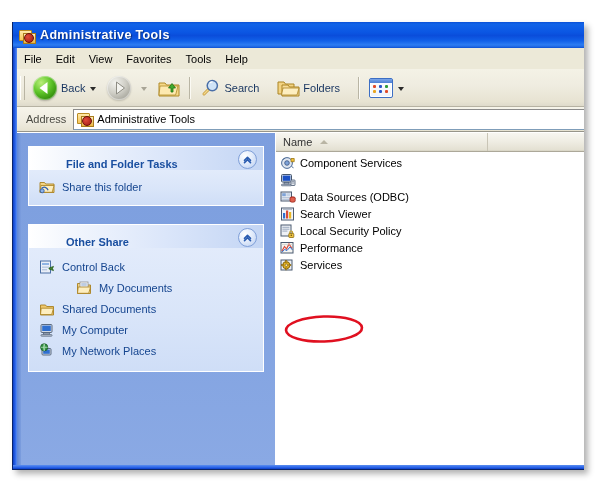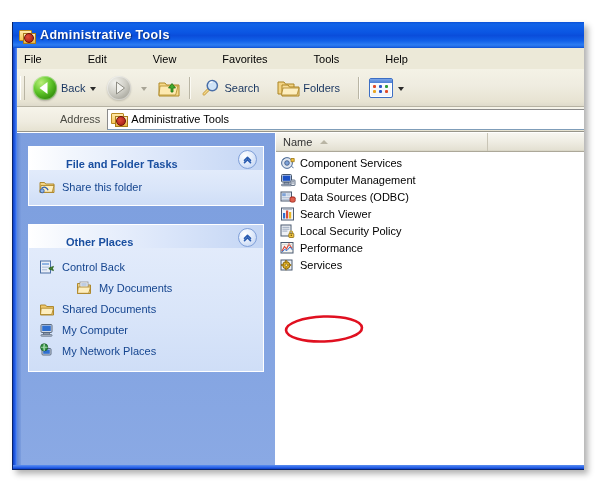--- a/index.html
+++ b/index.html
@@ -72,21 +72,20 @@
     text-shadow:1px 1px 1px rgba(0,0,0,.45);
     white-space:nowrap;
   }
 
   
   .menubar{
     position:absolute;left:4px;top:26px;width:calc(100% - 4px);height:21px;
     background:#ece9d8;
     display:flex;align-items:center;
     border-bottom:1px solid #e6e3d2;
-    gap:32px;
   }
   .menu-item{
     padding:2px 7px;font-size:11px;color:#000;white-space:nowrap;cursor:default;
   }
 
   
   .toolbar{
     position:absolute;left:4px;top:47px;width:calc(100% - 4px);height:38px;
     background:linear-gradient(to bottom,#f4f2e6 0%,#efece0 45%,#e7e3d2 88%,#dedacb 100%);
     display:flex;align-items:center;
@@ -145,21 +144,20 @@
   }
   .vdot{position:absolute;width:3px;height:3px;border-radius:1px;}
 
   
   .addrbar{
     position:absolute;left:4px;top:85px;width:calc(100% - 4px);height:25px;
     background:linear-gradient(to bottom,#f6f4ea 0%,#efece0 60%,#e6e2d1 100%);
     display:flex;align-items:center;
     border-bottom:1px solid #97958a;
     box-sizing:border-box;
-    padding-left:34px;
   }
   .addr-label{
     font-size:11px;color:#4a4a43;margin-left:9px;margin-right:7px;white-space:nowrap;
   }
   .addr-field{
     flex:1 1 auto;height:21px;margin-right:0;
     background:#ffffff;
     border:1px solid #7f9db9;border-right:none;
     border-top-color:#8b8b8b;border-left-color:#8b8b8b;
     display:flex;align-items:center;
@@ -403,21 +401,21 @@
                   <circle cx="3.2" cy="11.8" r="2" fill="#8fb3e8" stroke="#2e5fae" stroke-width=".9"></circle>
                 </svg>
               </span>
               <span class="task-lbl">Share this folder</span>
             </div>
           </div>
         </div>
 
         <div class="panel" style="margin-top:18px;">
           <div class="panel-hdr">
-            <span class="panel-title">Other Places</span>
+            <span class="panel-title">Other Share</span>
             <span class="chevbtn">
               <svg width="11" height="11" viewBox="0 0 11 11">
                 <polyline points="2.5,6.4 5.5,3.4 8.5,6.4" fill="none" stroke="#2a5cb0" stroke-width="1.6" stroke-linecap="round" stroke-linejoin="round"></polyline>
                 <polyline points="2.5,8.6 5.5,5.6 8.5,8.6" fill="none" stroke="#2a5cb0" stroke-width="1.6" stroke-linecap="round" stroke-linejoin="round"></polyline>
               </svg>
             </span>
           </div>
           <div class="panel-body" style="padding:8px 0 10px 0;">
 
             <div class="task-row" style="height:21px;">
@@ -512,21 +510,20 @@
               <svg width="16" height="16" viewBox="0 0 16 16">
                 <rect x="1.5" y="2.5" width="10" height="7.5" rx="1" fill="#d2dae6" stroke="#45566e" stroke-width="1"></rect>
                 <rect x="2.7" y="3.6" width="7.6" height="5.2" fill="#1a4fc4"></rect>
                 <rect x="4" y="10.5" width="5" height="1.8" fill="#aab6c6" stroke="#45566e" stroke-width=".7"></rect>
                 <rect x="1.5" y="12.2" width="10" height="1.6" rx=".5" fill="#c3ccd9" stroke="#45566e" stroke-width=".7"></rect>
                 <rect x="11" y="8" width="4" height="5.5" rx=".6" fill="#e4e8ee" stroke="#45566e" stroke-width=".8"></rect>
                 <line x1="11.8" y1="9.4" x2="14.2" y2="9.4" stroke="#7a8698" stroke-width=".8"></line>
                 <line x1="11.8" y1="11" x2="14.2" y2="11" stroke="#7a8698" stroke-width=".8"></line>
               </svg>
             </span>
-            <span class="file-lbl">Computer Management</span>
           </div>
 
           <div class="file-row">
             <span class="file-ico">
               <svg width="16" height="16" viewBox="0 0 16 16">
                 <rect x="1" y="3" width="10.5" height="9" fill="#e8ecf2" stroke="#4b5a70" stroke-width="1"></rect>
                 <rect x="2.2" y="4.2" width="3.6" height="3" fill="#7fa3d8"></rect>
                 <rect x="6.4" y="4.2" width="3.9" height="3" fill="#c3d2e6"></rect>
                 <rect x="2.2" y="8" width="8.1" height="1.2" fill="#b9c6da"></rect>
                 <rect x="2.2" y="9.8" width="8.1" height="1.2" fill="#b9c6da"></rect>

